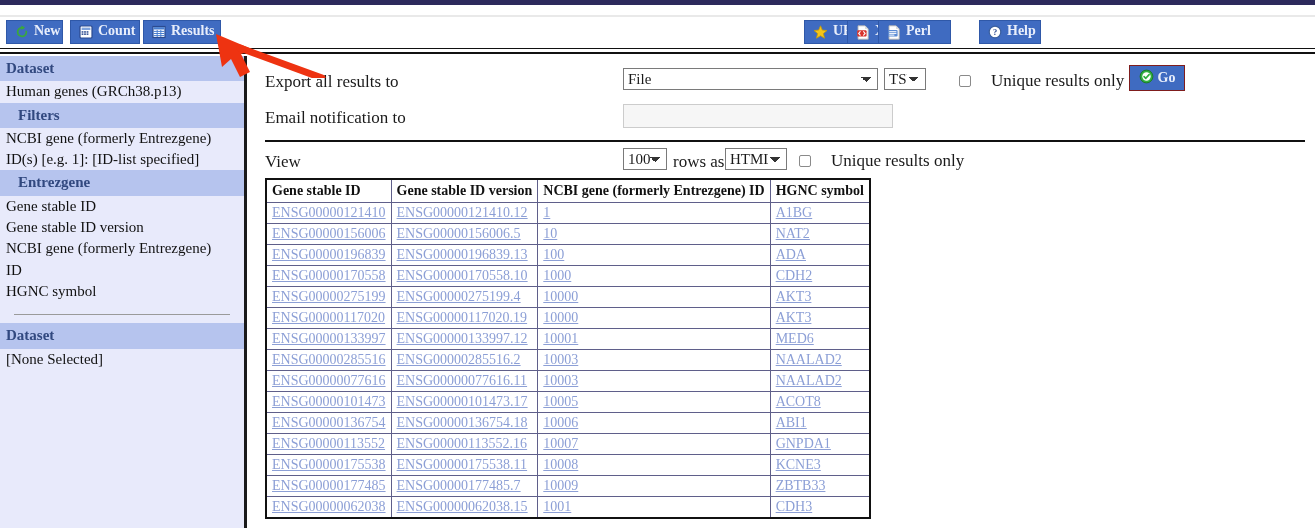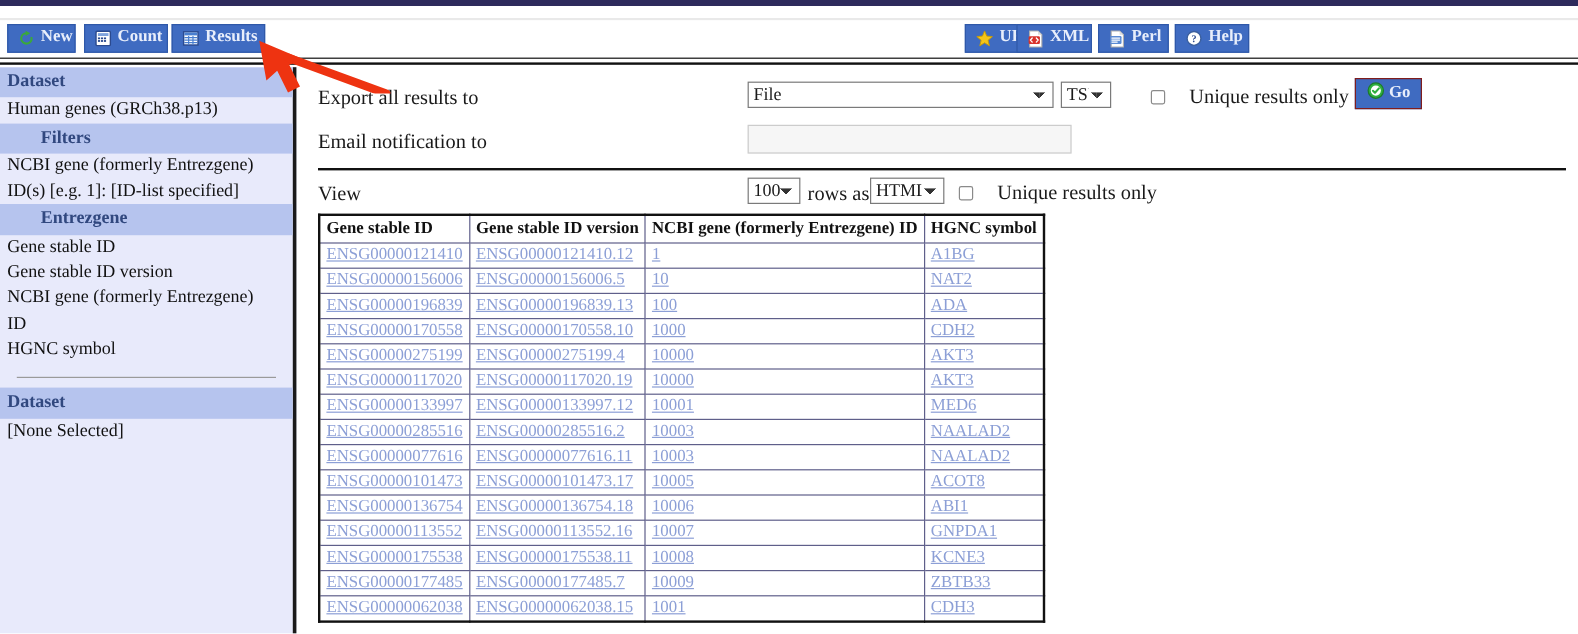--- a/index.html
+++ b/index.html
@@ -29,37 +29,37 @@
     font-weight:bold;
   }
   .btn .lbl { line-height:1; position:relative; top:-1px; }
   .btn svg { display:block; }
 
   .btn-new     { left:6px;   width:57px; }
   .btn-count   { left:70px;  width:70px; }
   .btn-results { left:143px; width:78px; }
   .btn-url     { left:804px; width:62px; }
   .btn-xml     { left:847px; width:63px; }
-  .btn-perl    { left:915px; width:59px; }
+  .btn-perl    { left:878px; width:73px; }
   .btn-help    { left:979px; width:62px; }
 
   .rule-double-top { position:absolute; top:48px; left:0; width:1315px; height:1px; background:#111; }
   .rule-double-bot { position:absolute; top:52px; left:0; width:1315px; height:2px; background:#111; }
 
   
   .sidebar {
     position:absolute; top:56px; left:0; width:247px; height:472px;
     background:#e8eafb; border-right:3px solid #1a1a1a;
     box-sizing:border-box; overflow:hidden;
   }
   .side-head {
     background:#b6c4ee; color:#31487f; font-weight:bold;
     font-size:15px; padding:3px 0 3px 6px; line-height:1.28;
   }
-  .side-head.indent { padding-left:34px; }
+  .side-head.indent { padding-left:18px; }
   .side-item {
     font-size:15px; color:#111; padding:1px 4px 1px 6px; line-height:1.29;
   }
   .side-item.indent { }
   .side-sep { margin:12px 14px 8px 14px; height:1px; background:#9a9a9a; }
 
   
   .main { position:absolute; top:56px; left:250px; width:1065px; height:472px; background:#ffffff; overflow:hidden; }
 
   .row-export { position:absolute; top:12px; left:15px; width:1040px; height:30px; }

